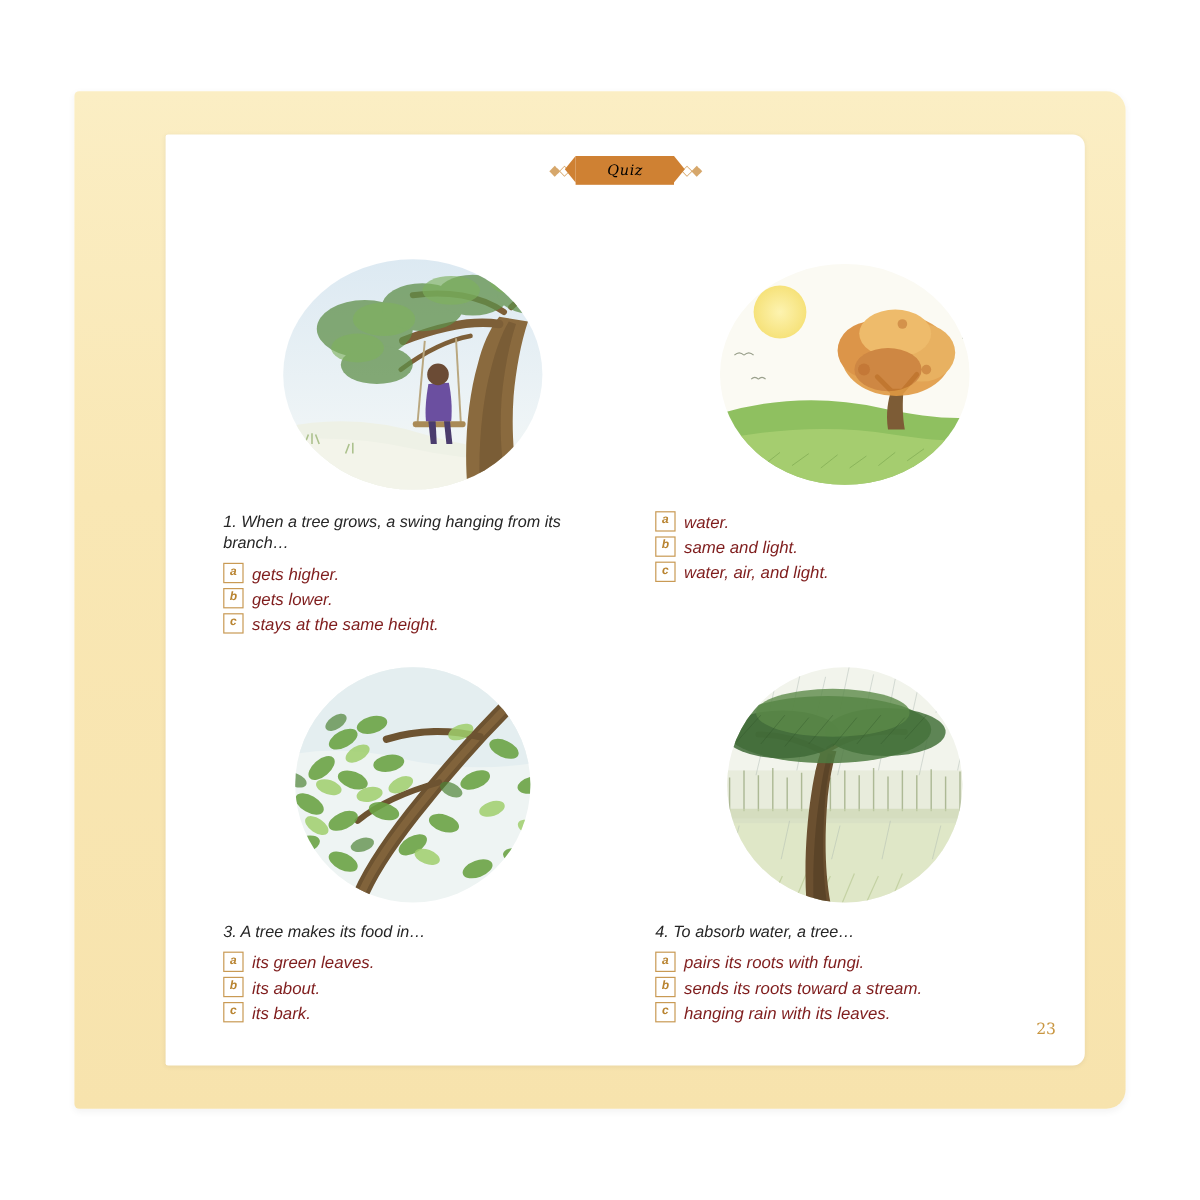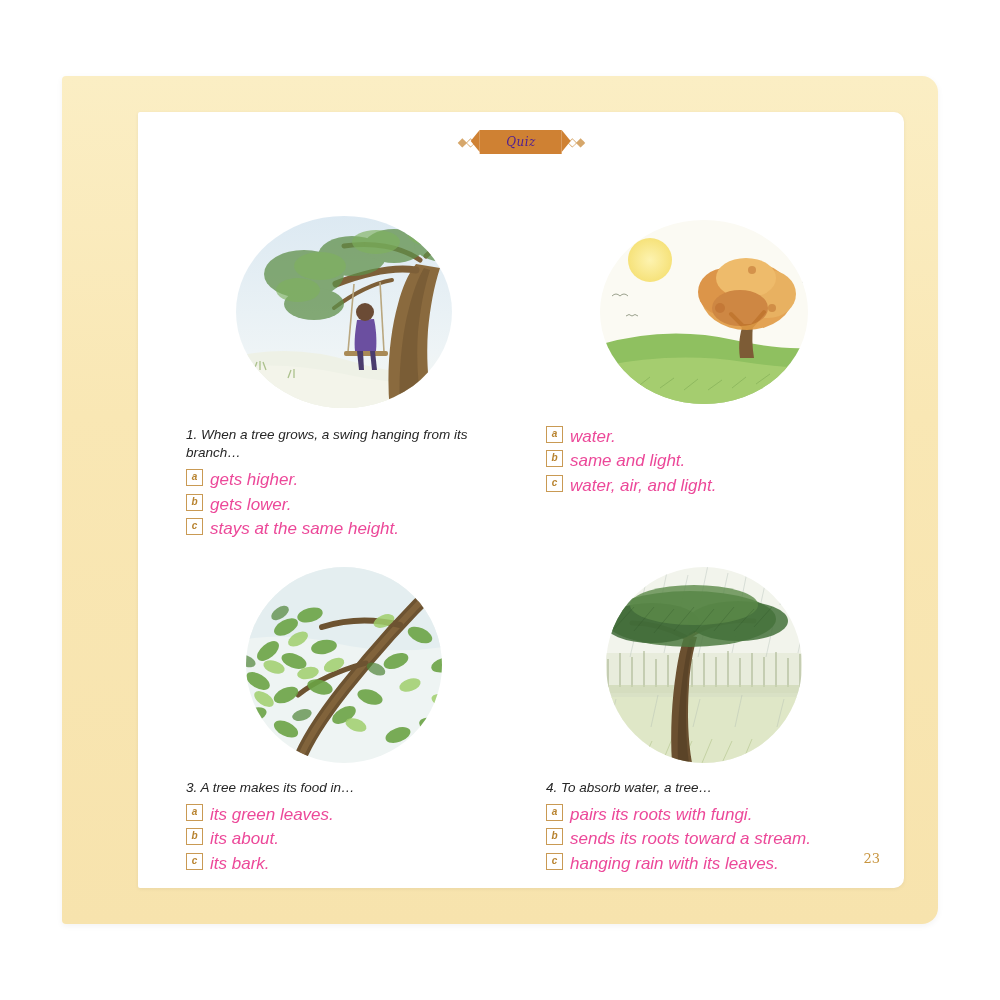--- a/index.html
+++ b/index.html
@@ -56,21 +56,21 @@
     gap: 6px;
   }
   .ribbon-tail {
     color: #c98a3a;
     font-size: 12px;
     letter-spacing: -1px;
     opacity: 0.75;
   }
   .ribbon-body {
     background: #cf8133;
-    color: #4c1d95;
+    color: #000000;
     font-size: 12px;
     padding: 5px 26px;
     font-style: italic;
     letter-spacing: 0.5px;
     position: relative;
     font-family: "DejaVu Serif", serif;
   }
   .ribbon-body::before,
   .ribbon-body::after {
     content: "";
@@ -147,22 +147,22 @@
     border: 1px solid #c99a54;
     color: #b8832f;
     font-size: 10px;
     line-height: 14px;
     text-align: center;
     font-weight: bold;
     font-family: "Liberation Sans", sans-serif;
     background: #fff;
   }
   .ans-text {
-    font-size: 17px;
-    color: #ec4899;
+    font-size: 14px;
+    color: #7f1d1d;
     line-height: 1.2;
     padding-top: 1px;
   }
 
   .page-number {
     position: absolute;
     right: 24px;
     bottom: 22px;
     color: #c8953f;
     font-size: 13px;

